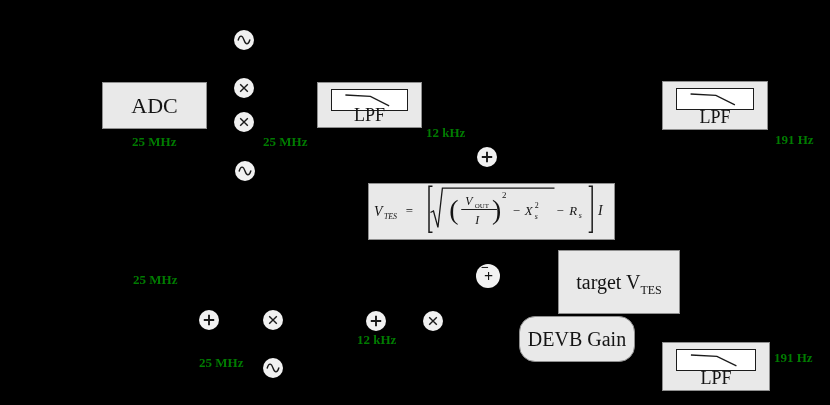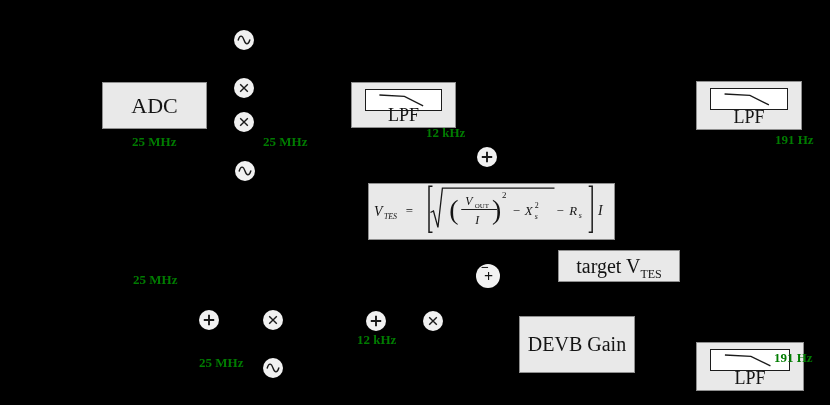--- a/index.html
+++ b/index.html
@@ -2,33 +2,33 @@
 <html><head>
 <meta charset="utf-8">
 <style>
   html,body{margin:0;padding:0;background:#000;}
   .stage{position:relative;width:830px;height:405px;background:#000;overflow:hidden;
          font-family:"Liberation Serif",serif;}
   .box{position:absolute;background:#e9e9e9;border:1px solid #8f8f8f;box-sizing:border-box;
        display:flex;align-items:center;justify-content:center;color:#141414;}
   .adc{left:70px;top:82px;width:105px;height:47px;font-size:22px;margin-left:32px;}
   .dac{left:70px;top:297px;width:105px;height:46px;font-size:22px;}
-  .lpf{display:block;margin-left:34px;}
+  .lpf{display:block;}
   .lpf-mid{left:317px;top:82px;width:105px;height:46px;}
   .lpf-tr{left:662px;top:81px;width:106px;height:49px;}
   .lpf-br{left:662px;top:342px;width:108px;height:49px;}
   .resp{position:absolute;left:13px;right:13px;top:6px;height:22px;background:#fff;
         border:1.5px solid #1c1c1c;box-sizing:border-box;}
   .resp svg{display:block;width:100%;height:100%;}
   .lpf .lbl{position:absolute;left:0;right:0;bottom:1px;text-align:center;font-size:18px;color:#141414;}
   .formula-box{left:368px;top:183px;width:247px;height:57px;}
   .formula-box svg{display:block;width:247px;height:57px;}
-  .target{left:558px;top:250px;width:122px;height:32px;font-size:20px;}
+  .target{left:558px;top:250px;width:122px;height:64px;font-size:20px;}
   .target sub{font-size:12px;line-height:0;vertical-align:-5px;}
-  .devb{left:519px;top:316px;width:116px;height:57px;font-size:20px;}
+  .devb{left:519px;top:316px;width:116px;height:46px;font-size:20px;border-radius:16px;}
   .freq{position:absolute;color:#007c00;font-weight:bold;font-size:13px;white-space:nowrap;
         font-family:"Liberation Serif",serif;}
   .f-adc{left:132px;top:134px;} .f-mix{left:263px;top:134px;}
   .f-if{left:426px;top:125px;}  .f-tr{left:775px;top:132px;}
   .f-dacup{left:133px;top:272px;} .f-low{left:357px;top:332px;}
   .f-osc{left:199px;top:355px;}  .f-br{left:774px;top:350px;}
   .op{position:absolute;width:20px;height:20px;border-radius:50%;background:#f1f1f1;}
   .op svg{display:block;width:20px;height:20px;}
   .op-sine1{left:234px;top:30px;} .op-mult1{left:234px;top:78px;}
   .op-mult2{left:234px;top:112px;} .op-sine2{left:235px;top:161px;}

